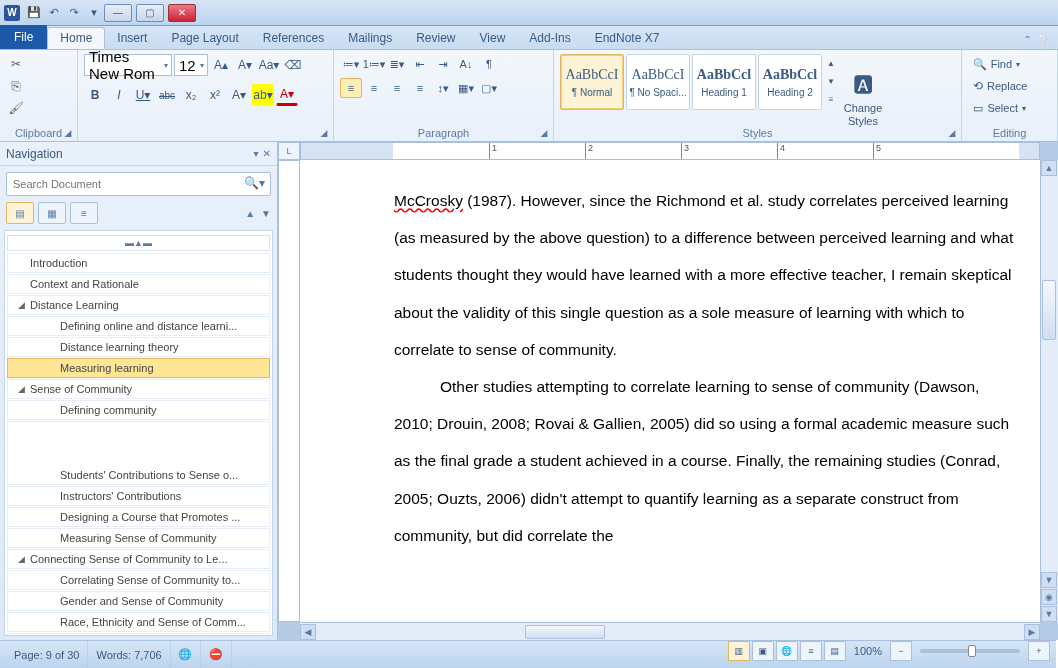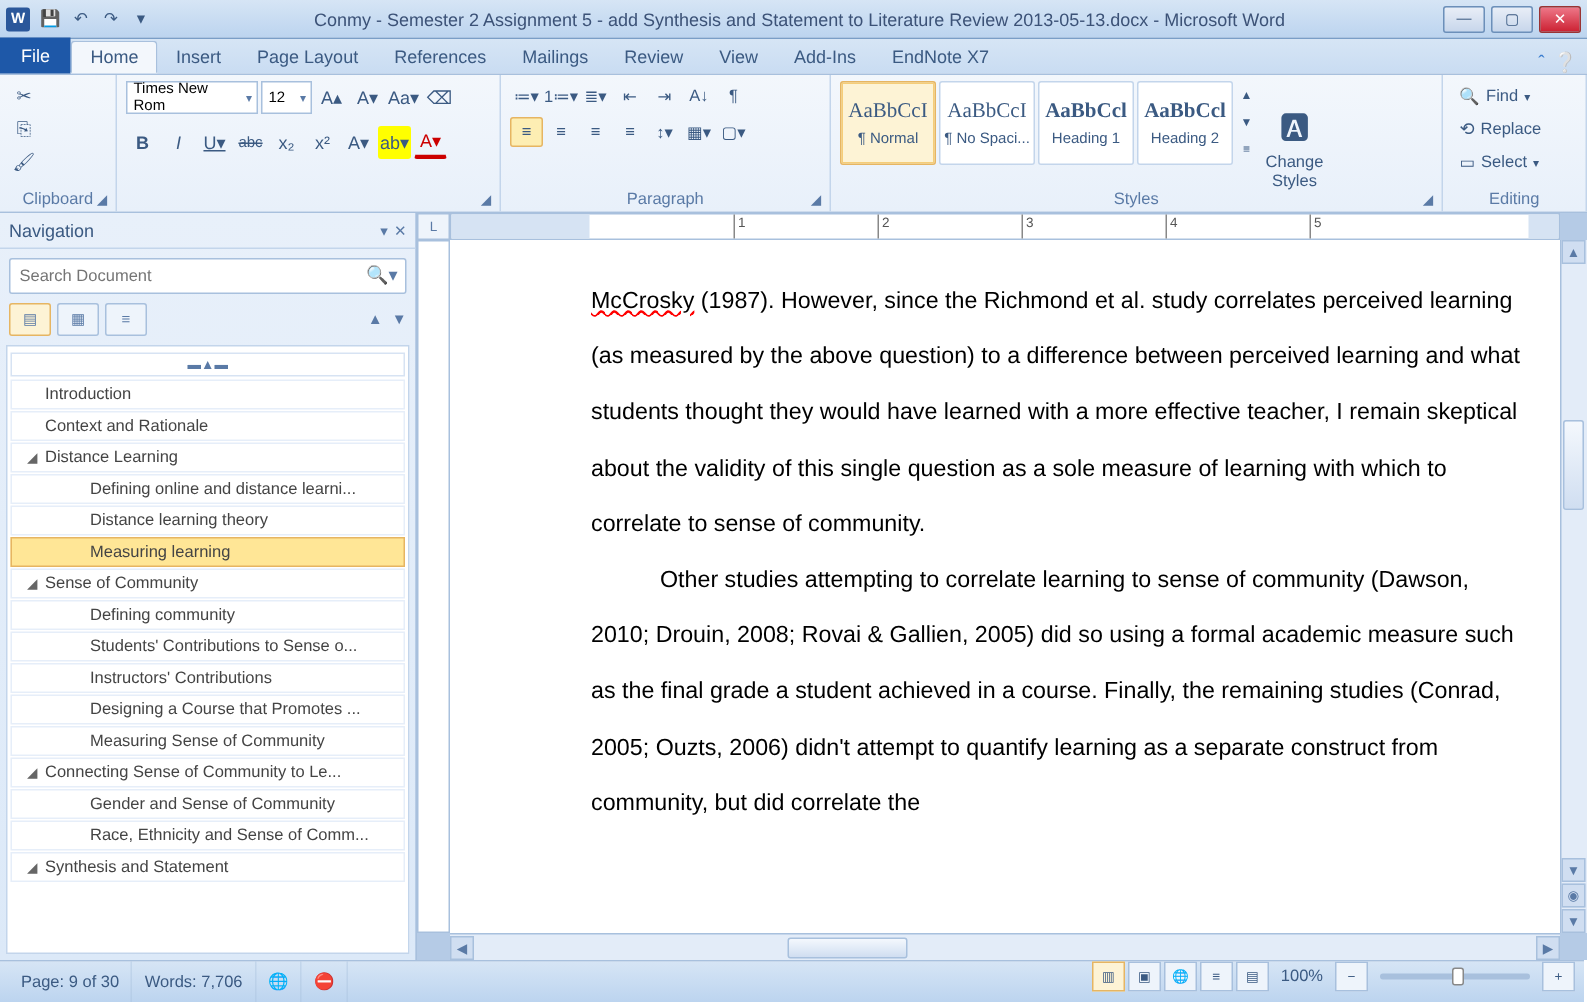--- a/index.html
+++ b/index.html
@@ -29,21 +29,21 @@
 .group-dlg { position:absolute; bottom:1px; right:2px; width:14px; height:14px; font-size:9px; color:#5a7aa6; border:1px solid transparent; display:flex; align-items:center; justify-content:center; cursor:pointer; }
 .group-content { flex:1; display:flex; gap:4px; }
 
 .big-btn { width:42px; display:flex; flex-direction:column; align-items:center; justify-content:center; font-size:11px; color:#3b5a82; cursor:pointer; border:1px solid transparent; border-radius:3px; padding:2px; }
 .big-icon { width:32px; height:32px; margin-bottom:2px; display:flex; align-items:center; justify-content:center; }
 
 .mini-col { display:flex; flex-direction:column; gap:2px; justify-content:flex-start; }
 .mini { width:20px; height:20px; display:flex; align-items:center; justify-content:center; font-size:12px; color:#3b5a82; cursor:pointer; border:1px solid transparent; border-radius:2px; }
 
 .font-row { display:flex; gap:2px; margin-bottom:4px; }
-.font-sel { height:22px; border:1px solid #a8c0dd; background:#fff; font-size:10px; padding:0 16px 0 4px; cursor:pointer; position:relative; display:flex; align-items:center; }
+.font-sel { height:22px; border:1px solid #a8c0dd; background:#fff; font-size:15px; padding:0 16px 0 4px; cursor:pointer; position:relative; display:flex; align-items:center; }
 .font-sel::after { content:"▾"; position:absolute; right:3px; font-size:8px; color:#5a7aa6; }
 .font-name { width: 88px; }
 .font-size { width: 34px; }
 .ft { width:22px; height:22px; display:flex; align-items:center; justify-content:center; font-size:12px; color:#3b5a82; cursor:pointer; border:1px solid transparent; border-radius:2px; }
 
 .para-tools { display:flex; flex-direction:column; gap:4px; }
 .para-row { display:flex; gap:1px; }
 .pt { width:22px; height:20px; display:flex; align-items:center; justify-content:center; font-size:11px; color:#3b5a82; cursor:pointer; border:1px solid transparent; border-radius:2px; }
 .pt.active { background:#fdeeb3; border-color:#e6b562; }
 
@@ -117,21 +117,20 @@
 </style>
 </head>
 <body>
 
 <div class="title-bar">
   <div class="word-icon">W</div>
   <div class="qat-btn">💾</div>
   <div class="qat-btn">↶</div>
   <div class="qat-btn">↷</div>
   <div class="qat-btn">▾</div>
-  <div class="title-text">Conmy - Semester 2 Assignment 5 - add Synthesis and Statement to Literature Review 2013-05-13.docx - Microsoft Word</div>
   <div class="win-btns">
     <div class="win-btn">—</div>
     <div class="win-btn">▢</div>
     <div class="win-btn close">✕</div>
   </div>
 </div>
 
 <div class="ribbon-tabs">
   <div class="file-tab">File</div>
   <div class="rtab active">Home</div>
@@ -325,37 +324,41 @@
           <div class="tree-item" style="padding-left: 10px;">
             <span class="tree-toggle">◢</span>
             <span>Sense of Community</span>
           </div>
           <div class="tree-item" style="padding-left: 26px;">
             <span class="tree-toggle"></span>
             <span style="padding-left: 14px;">Defining community</span>
           </div>
           <div class="tree-item" style="padding-left: 26px;">
             <span class="tree-toggle"></span>
-            <span style="padding-left: 14px;">Students' Contributions to Sense o...</span>
+            <span style="padding-left: 14px; margin-top: 44px;">Students' Contributions to Sense o...</span>
           </div>
           <div class="tree-item" style="padding-left: 26px;">
             <span class="tree-toggle"></span>
             <span style="padding-left: 14px;">Instructors' Contributions</span>
           </div>
           <div class="tree-item" style="padding-left: 26px;">
             <span class="tree-toggle"></span>
             <span style="padding-left: 14px;">Designing a Course that Promotes ...</span>
           </div>
           <div class="tree-item" style="padding-left: 26px;">
             <span class="tree-toggle"></span>
             <span style="padding-left: 14px;">Measuring Sense of Community</span>
           </div>
           <div class="tree-item" style="padding-left: 10px;">
             <span class="tree-toggle">◢</span>
             <span>Connecting Sense of Community to Le...</span>
+          </div>
+          <div class="tree-item" style="padding-left: 26px;">
+            <span class="tree-toggle"></span>
+            <span style="padding-left: 14px;">Correlating Sense of Community to...</span>
           </div>
           <div class="tree-item" style="padding-left: 26px;">
             <span class="tree-toggle"></span>
             <span style="padding-left: 14px;">Gender and Sense of Community</span>
           </div>
           <div class="tree-item" style="padding-left: 26px;">
             <span class="tree-toggle"></span>
             <span style="padding-left: 14px;">Race, Ethnicity and Sense of Comm...</span>
           </div>
           <div class="tree-item" style="padding-left: 10px;">

